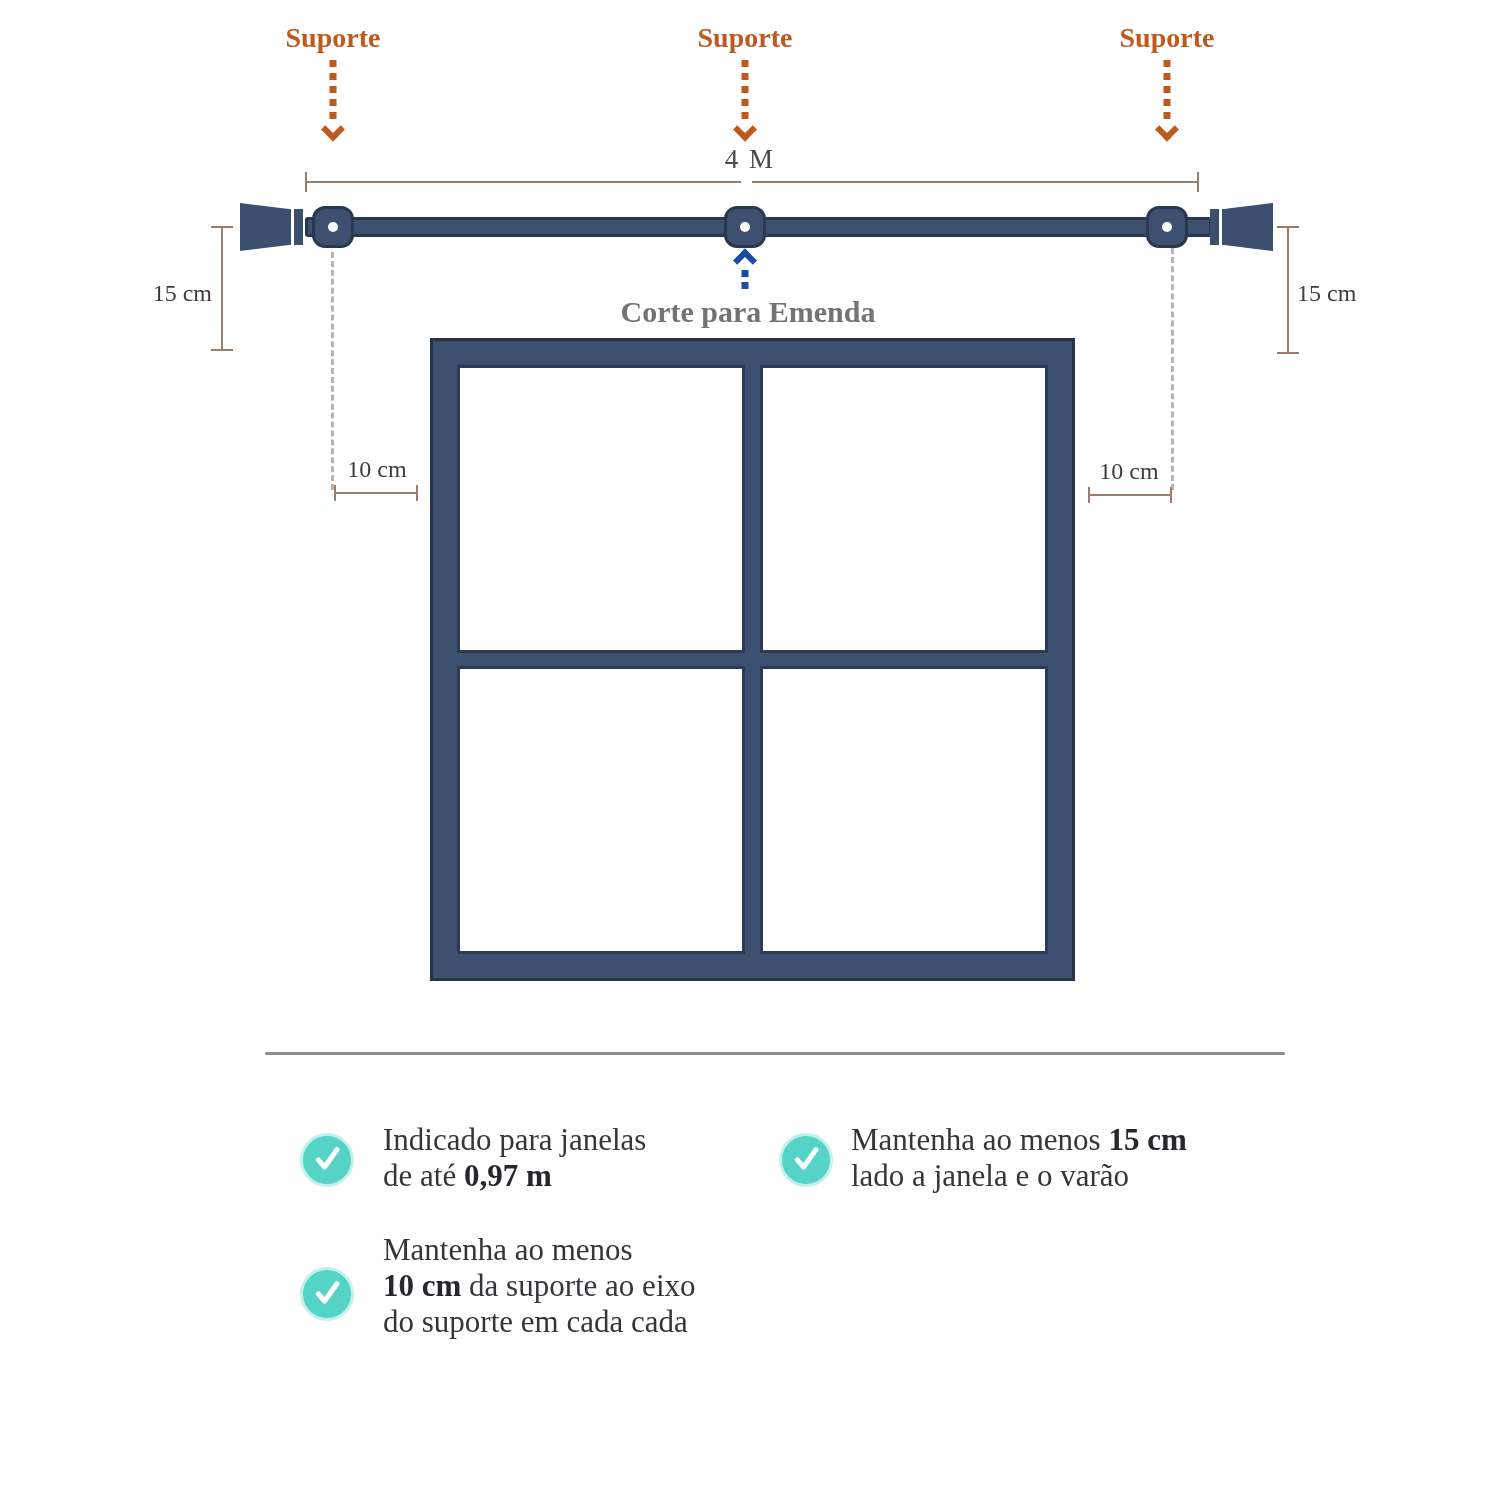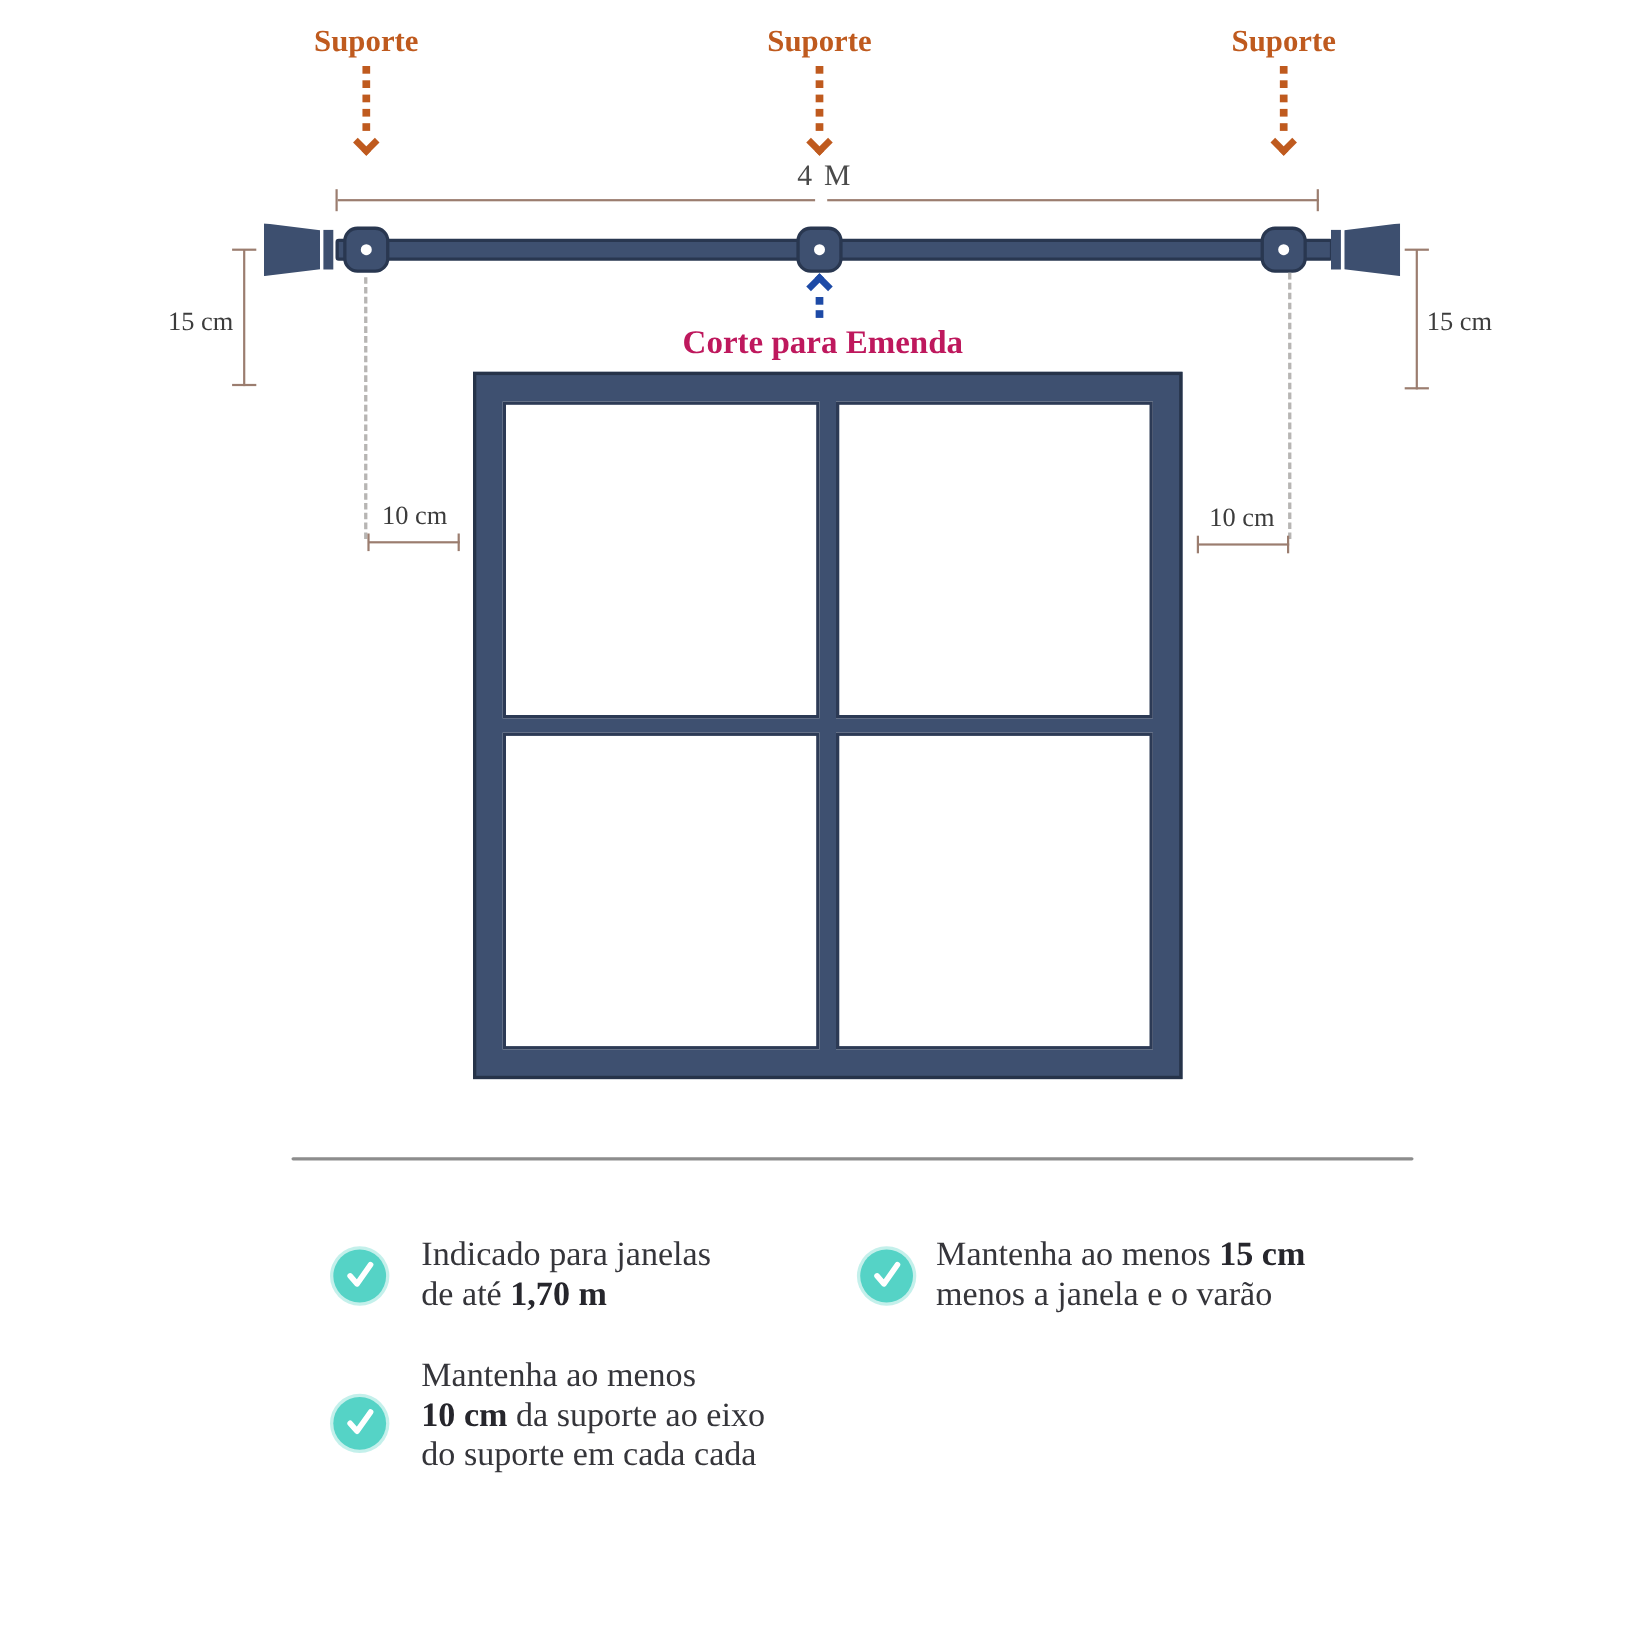--- a/index.html
+++ b/index.html
@@ -55,21 +55,21 @@
   }
   .bracket::after {
     content:""; position:absolute; left:50%; top:50%; transform:translate(-50%,-50%);
     width:10px; height:10px; border-radius:50%; background:#fff;
   }
   
   .splice-arrow { position:absolute; transform:translateX(-50%);
     display:flex; flex-direction:column; align-items:center; gap:5px; color:#1d4aa6; }
   .splice-label {
     position:absolute; transform:translateX(-50%); white-space:nowrap;
-    color:#be185d; font-weight:700; font-size:30px;
+    color:#737373; font-weight:700; font-size:30px;
   }
   
   .window {
     position:absolute; left:430px; top:338px; width:645px; height:643px;
     background:#3e5070; border:3px solid #263349;
     display:grid; grid-template-columns:1fr 1fr; grid-template-rows:1fr 1fr;
     column-gap:15px; row-gap:13px; padding:24px;
   }
   .pane { background:#ffffff; border:3px solid #2c3a55; }
   
@@ -172,31 +172,31 @@
 
   <div class="divider"></div>
 
   <div class="check-badge" style="left:303px; top:1136px">
     <svg viewBox="0 0 24 24">
         <path d="M6.2 12.6l4.2 4.8L18.6 5.8" fill="none" stroke="#ffffff" stroke-width="3.4" stroke-linecap="round" stroke-linejoin="round"></path>
       </svg>
   </div>
   <div class="note-text" style="left:383px; top:1122px; width:360px">
     <div><span>Indicado para janelas</span></div>
-    <div><span>de até </span><span class="b">1,70 m</span></div>
+    <div><span>de até </span><span class="b">0,97 m</span></div>
   </div>
 
   <div class="check-badge" style="left:782px; top:1136px">
     <svg viewBox="0 0 24 24">
         <path d="M6.2 12.6l4.2 4.8L18.6 5.8" fill="none" stroke="#ffffff" stroke-width="3.4" stroke-linecap="round" stroke-linejoin="round"></path>
       </svg>
   </div>
   <div class="note-text" style="left:851px; top:1122px; width:440px">
     <div><span>Mantenha ao menos </span><span class="b">15 cm</span></div>
-    <div><span>menos a janela e o varão</span></div>
+    <div><span>lado a janela e o varão</span></div>
   </div>
 
   <div class="check-badge" style="left:303px; top:1270px">
     <svg viewBox="0 0 24 24">
         <path d="M6.2 12.6l4.2 4.8L18.6 5.8" fill="none" stroke="#ffffff" stroke-width="3.4" stroke-linecap="round" stroke-linejoin="round"></path>
       </svg>
   </div>
   <div class="note-text" style="left:383px; top:1232px; width:380px">
     <div><span>Mantenha ao menos</span></div>
     <div><span class="b">10 cm</span><span> da suporte ao eixo</span></div>

